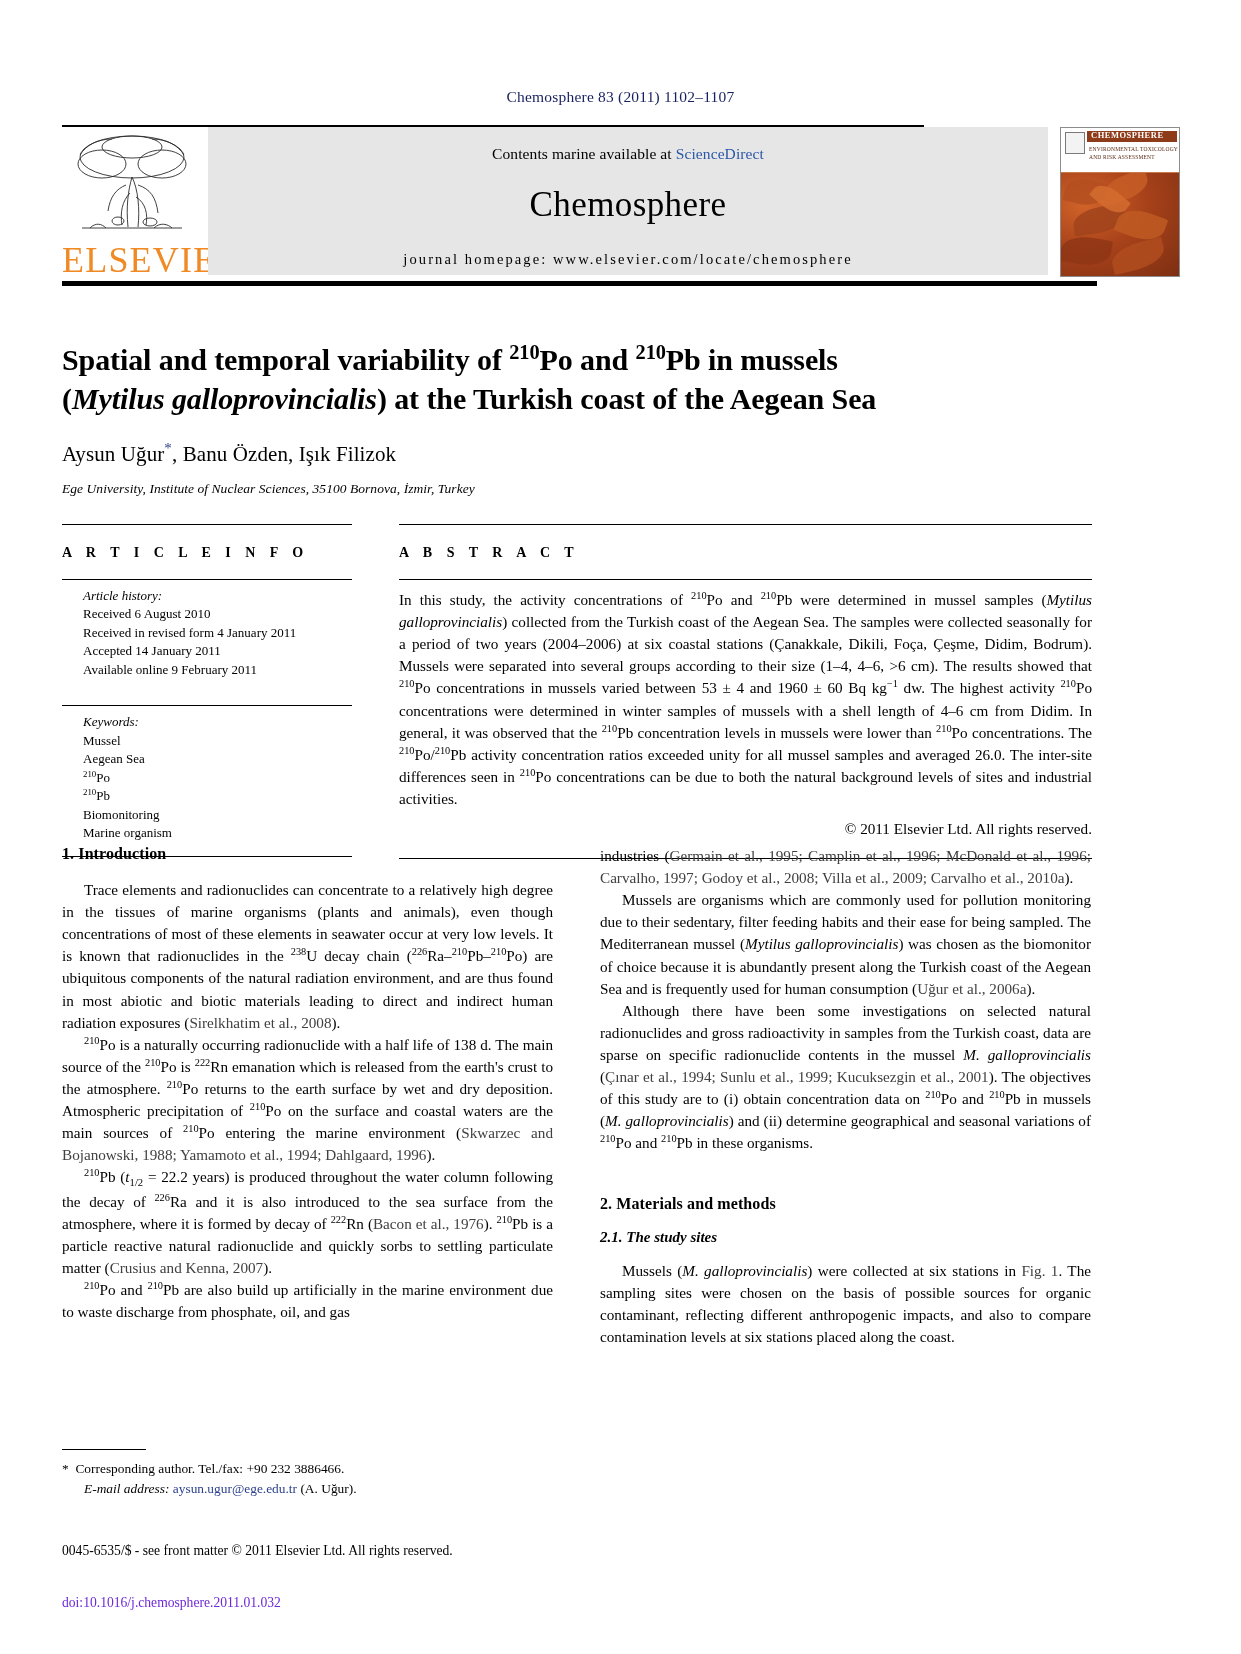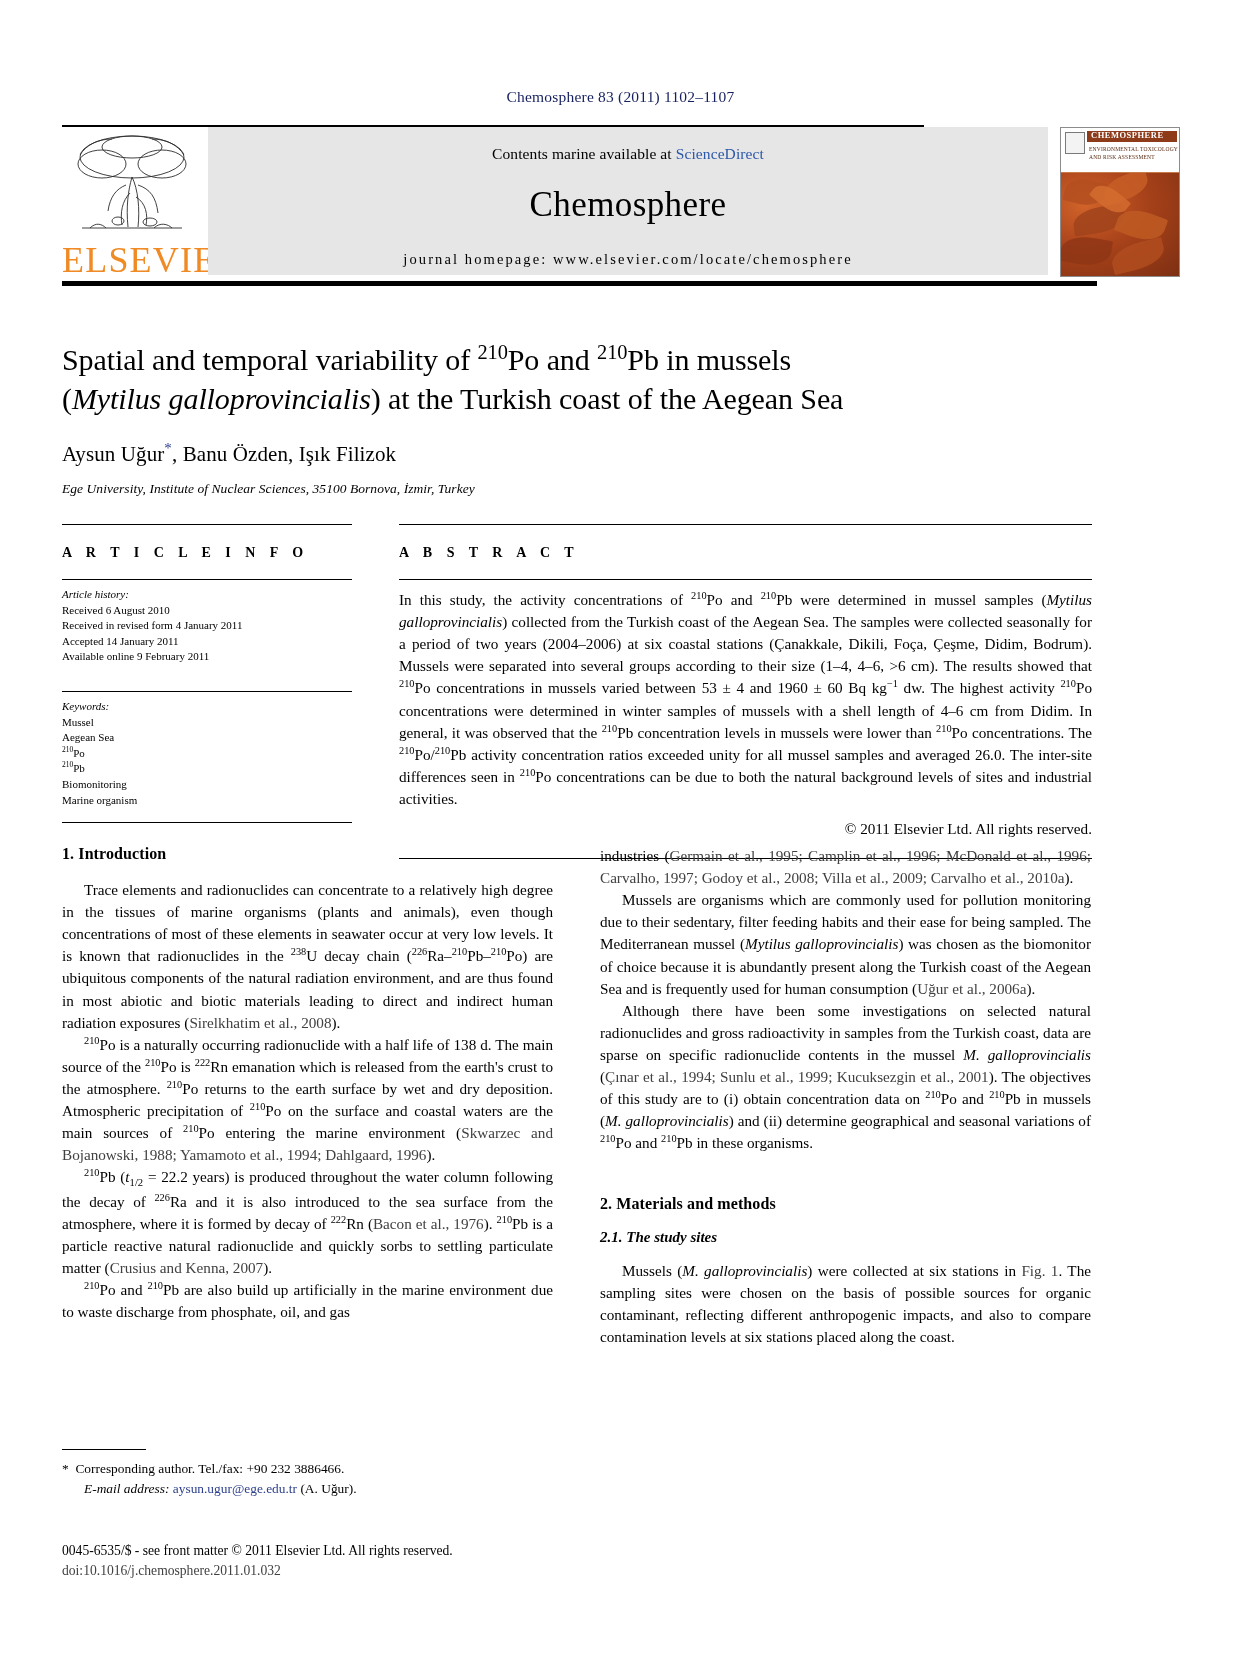--- a/index.html
+++ b/index.html
@@ -153,21 +153,21 @@
     border-top: 5px solid #000;
     width: 1035px;
     margin-top: 2px;
   }
 
   
   .title-block { position: absolute; top: 340px; left: 62px; width: 1020px; }
   .paper-title {
     font-size: 30px;
     line-height: 1.30;
-    font-weight: 400;
+    font-weight: 700;
     margin: 0;
     letter-spacing: -0.1px;
   }
   .authors {
     font-size: 21px;
     margin-top: 22px;
     letter-spacing: 0.1px;
   }
   .authors .star { color: #2b3f8c; font-size: 15px; vertical-align: super; }
   .affiliation {
@@ -182,21 +182,21 @@
   .col-info { width: 290px; flex: 0 0 290px; }
   .col-abs  { flex: 1 1 auto; margin-left: 47px; }
   .rule-thin { border-top: 1.2px solid #000; }
   .rule-hair { border-top: 0.9px solid #000; }
   .sec-label {
     font-size: 14px;
     font-weight: bold;
     letter-spacing: 5.5px;
     padding: 20px 0 18px 0;
   }
-  .info-body { font-size: 11px; line-height: 1.42; padding-top: 7px; }
+  .info-body { font-size: 13px; line-height: 1.42; padding-top: 7px; margin-left: 21px; }
   .info-body .ital { font-style: italic; }
   .kw-block { padding-top: 7px; }
   .spacer-24 { height: 26px; }
   .abs-body {
     font-size: 15.2px;
     line-height: 1.455;
     text-align: justify;
     padding-top: 9px;
   }
   .copyright { text-align: right; font-size: 15.2px; margin-top: 10px; }
@@ -240,21 +240,21 @@
 
   
   .imprint {
     position: absolute;
     top: 1541px;
     left: 62px;
     width: 700px;
     font-size: 13.6px;
     line-height: 1.5;
   }
-  .imprint .doi { color: #404040; }
+  .imprint .doi { color: #6d28d9; margin-top: 32px; }
 </style>
 </head>
 <body>
 
 <div class="page">
 
   <div class="running-head">Chemosphere 83 (2011) 1102–1107</div>
 
   <div class="masthead">
     <div class="masthead-rule-top"></div>

